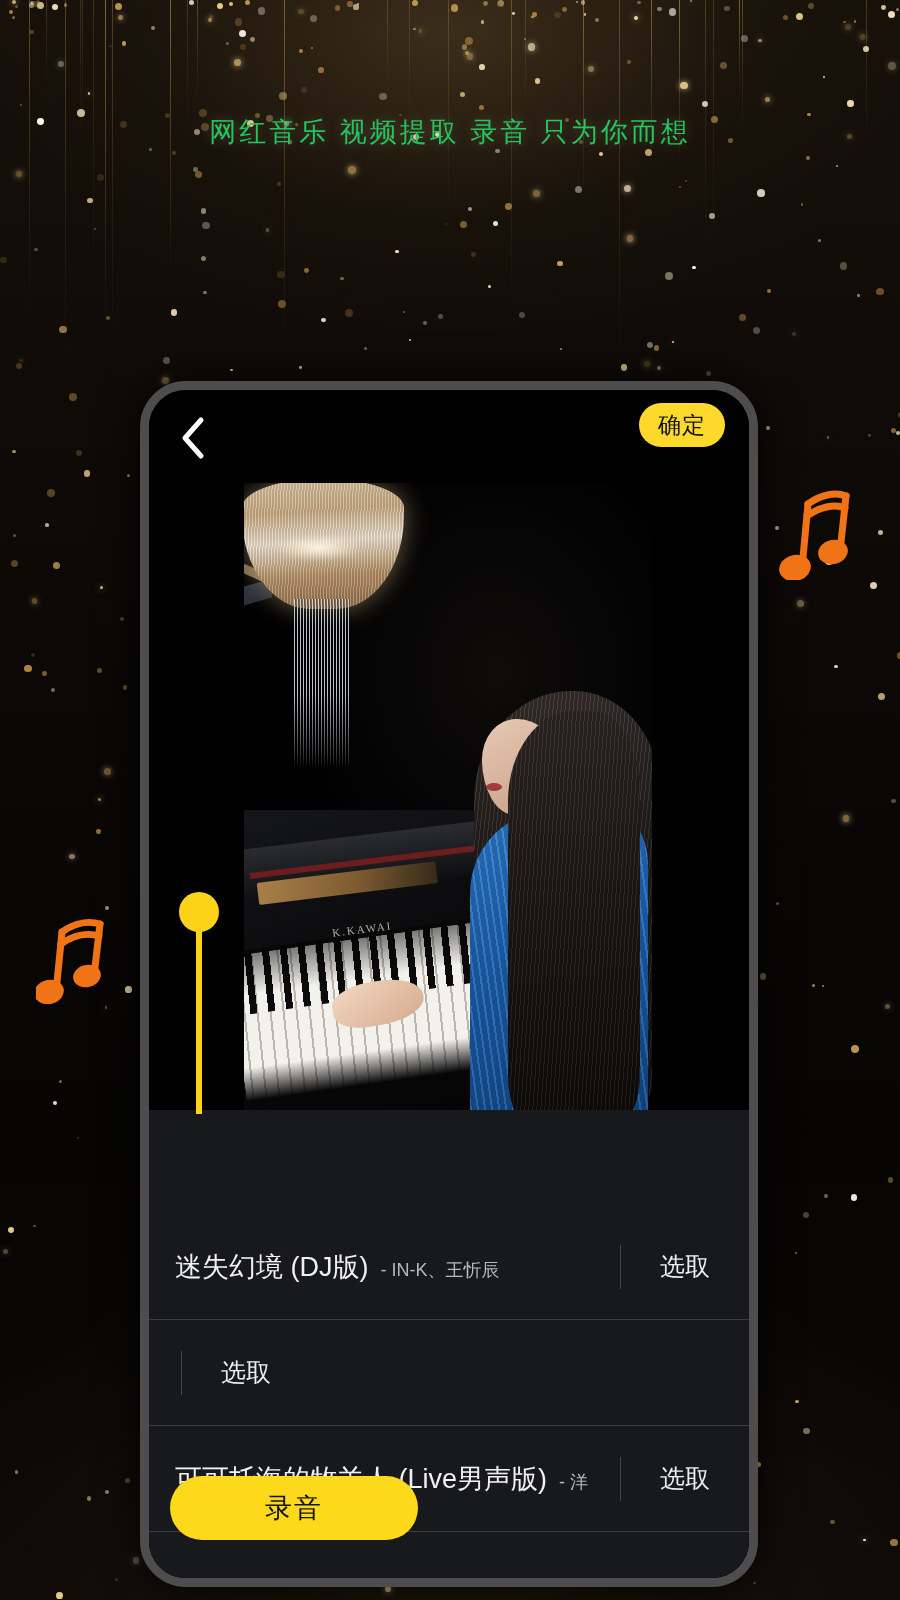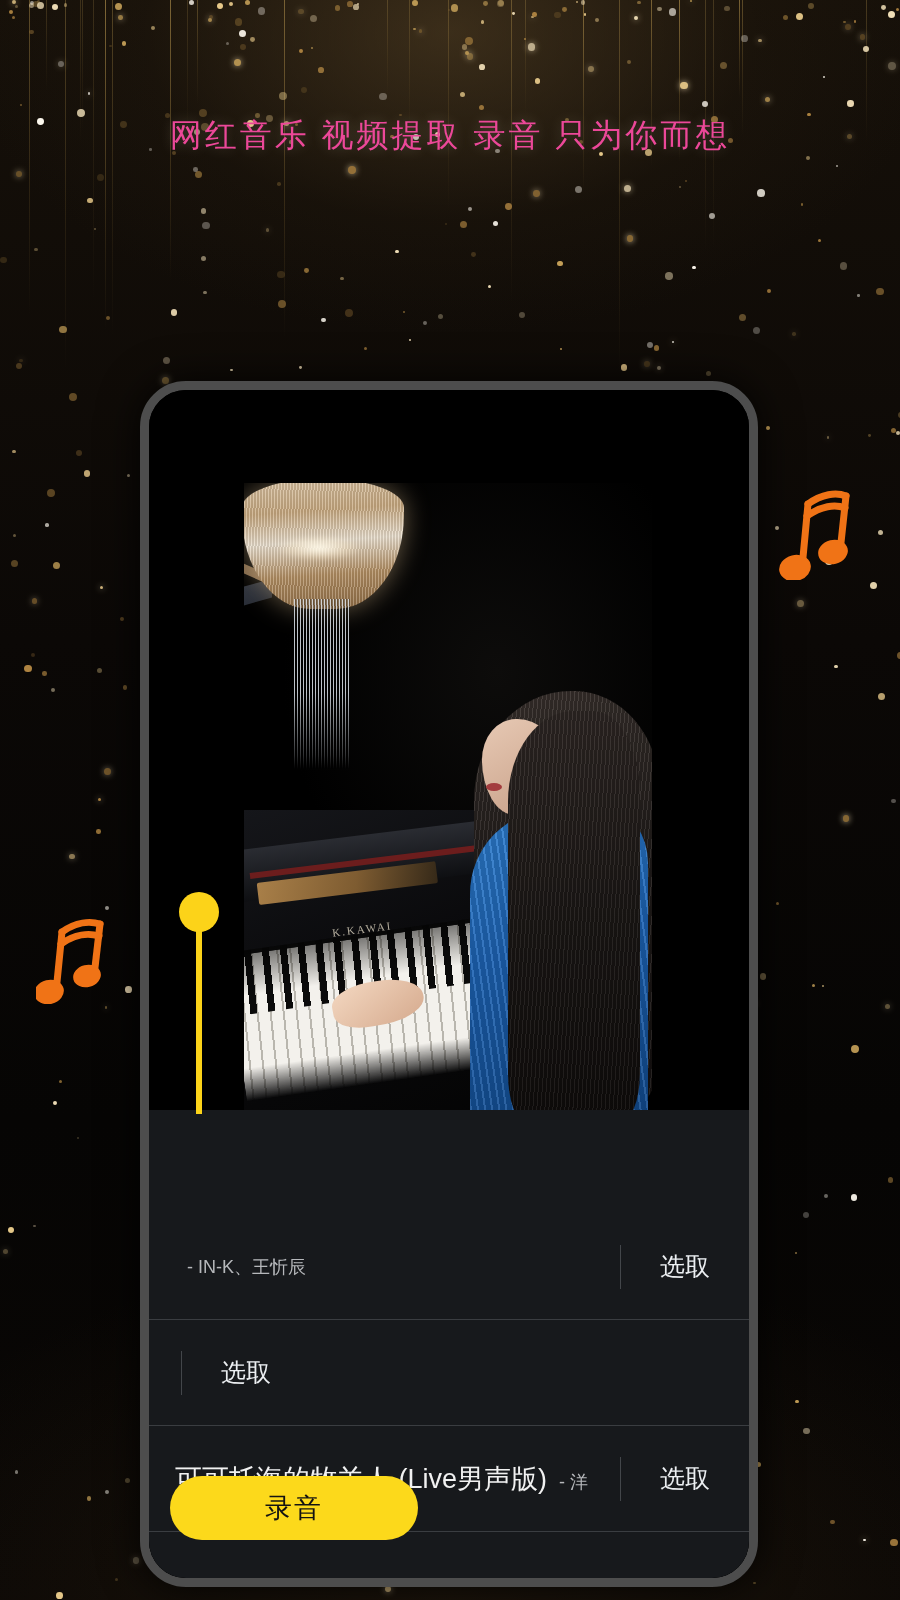--- a/index.html
+++ b/index.html
@@ -30,21 +30,21 @@
   #hero{
     position:absolute; top:96px; left:0; width:900px; text-align:center; z-index:6;
   }
   #hero .title{
     font-size:82px; font-weight:bold; color:#ffffff;
     letter-spacing:6px; line-height:1.12;
     text-shadow:0 0 26px rgba(255,240,210,.28);
   }
   #hero .subtitle{
     margin-top:18px;
-    font-size:32px; color:#ec4899; letter-spacing:3px;
+    font-size:27px; color:#22c55e; letter-spacing:3px;
     text-shadow:0 0 14px rgba(255,245,220,.22);
   }
 
   
   #phone{
     position:absolute; left:140px; top:381px;
     width:618px; height:1206px;
     border:9px solid #4d4d4d;
     border-radius:46px;
     background:#000;
@@ -712,20 +712,28 @@
     </div>
 </div>
 
 <div id="hero">
   <div class="subtitle">网红音乐 视频提取 录音 只为你而想</div>
 </div>
 
 <div id="phone">
   <div id="phone-screen">
 
+    <div id="app-topbar">
+      <div id="back-btn">
+        <svg width="26" height="44" viewBox="0 0 26 44">
+          <polyline points="21,4 5,22 21,40" fill="none" stroke="#ffffff" stroke-width="5" stroke-linecap="round" stroke-linejoin="round"></polyline>
+        </svg>
+      </div>
+      <button id="confirm-btn">确定</button>
+    </div>
 
     <div id="video-preview">
       <div class="vp-dark"></div>
       <div class="chand">
         <div class="chand-wedge"></div>
         <div class="chand-rod"></div>
         <div class="chand-bowl"></div>
         <div class="chand-glow"></div>
         <div class="chand-fringe"></div>
       </div>
@@ -750,20 +758,21 @@
       <div id="trim-knob"></div>
       <div id="trim-track"></div>
     </div>
 
     <div id="list-panel">
       <div id="tabs">
         </div>
       <div id="song-list">
           <div class="song-row">
             <div class="song-meta">
+              <span class="song-title">迷失幻境 (DJ版)</span>
               <span class="song-artist">- IN-K、王忻辰</span>
             </div>
             <div class="song-divider"></div>
             <div class="song-select">选取</div>
           </div>
           <div class="song-row">
             <div class="song-divider"></div>
             <div class="song-select">选取</div>
           </div>
           <div class="song-row">

